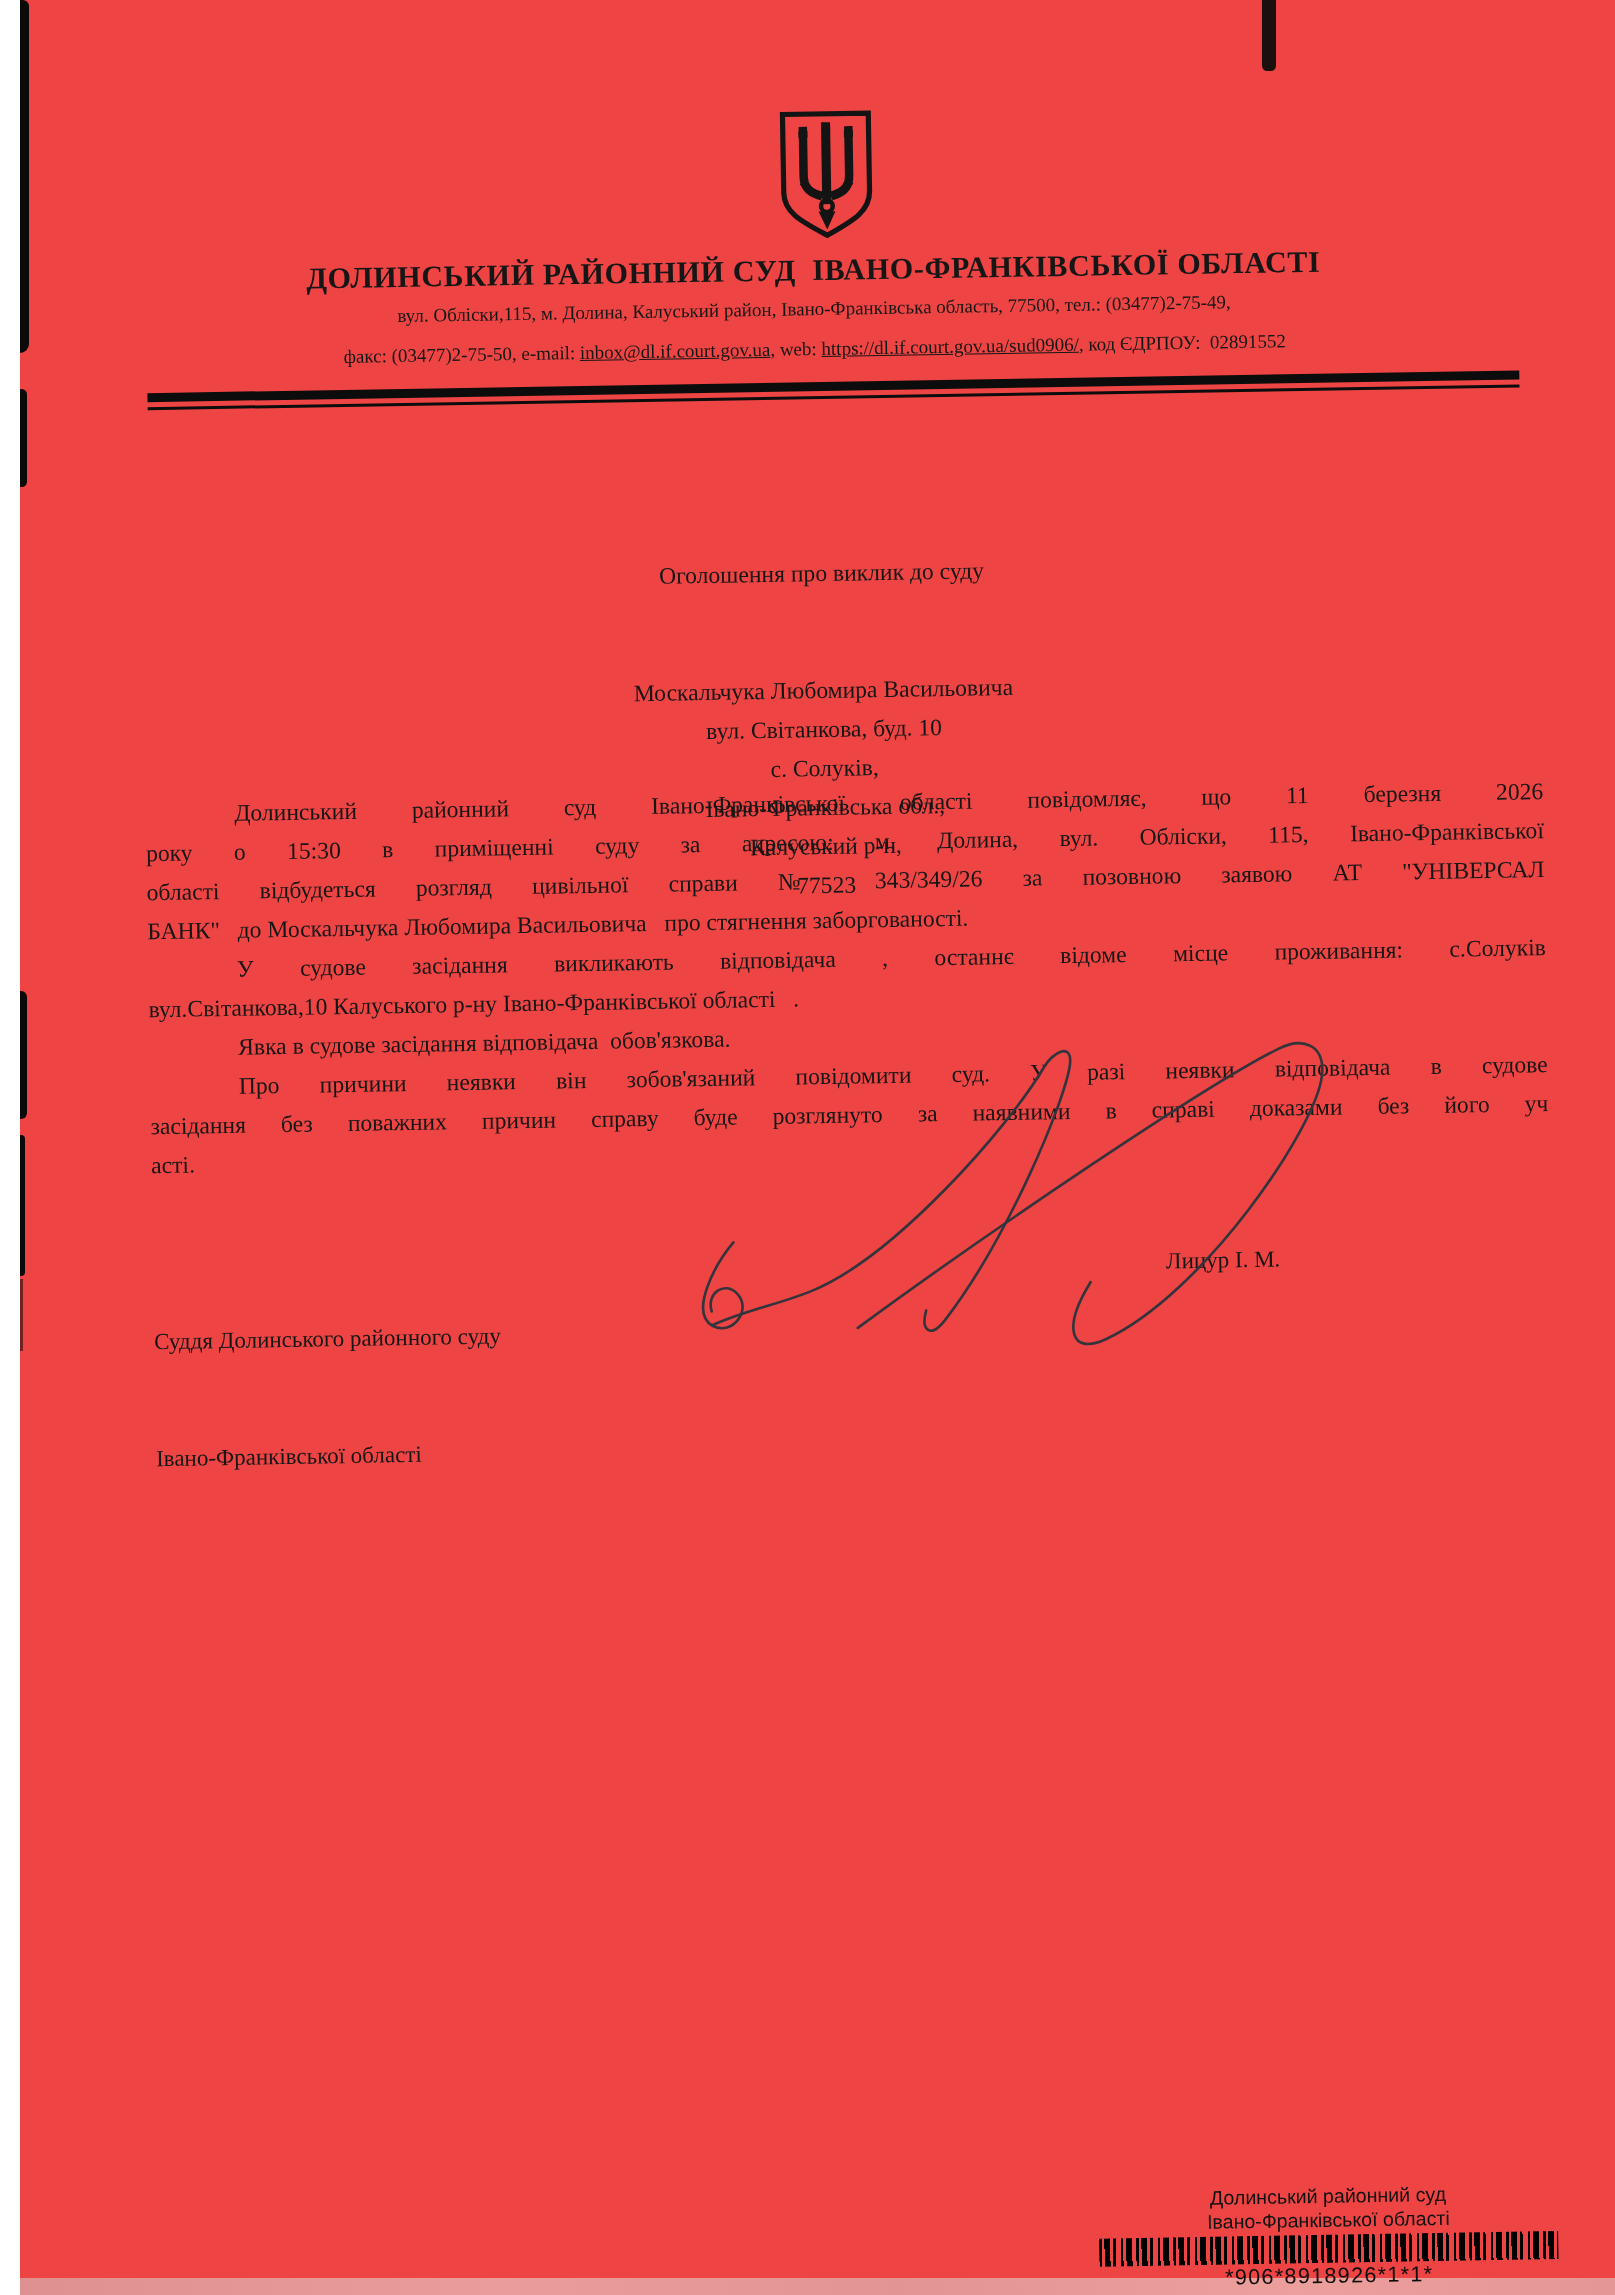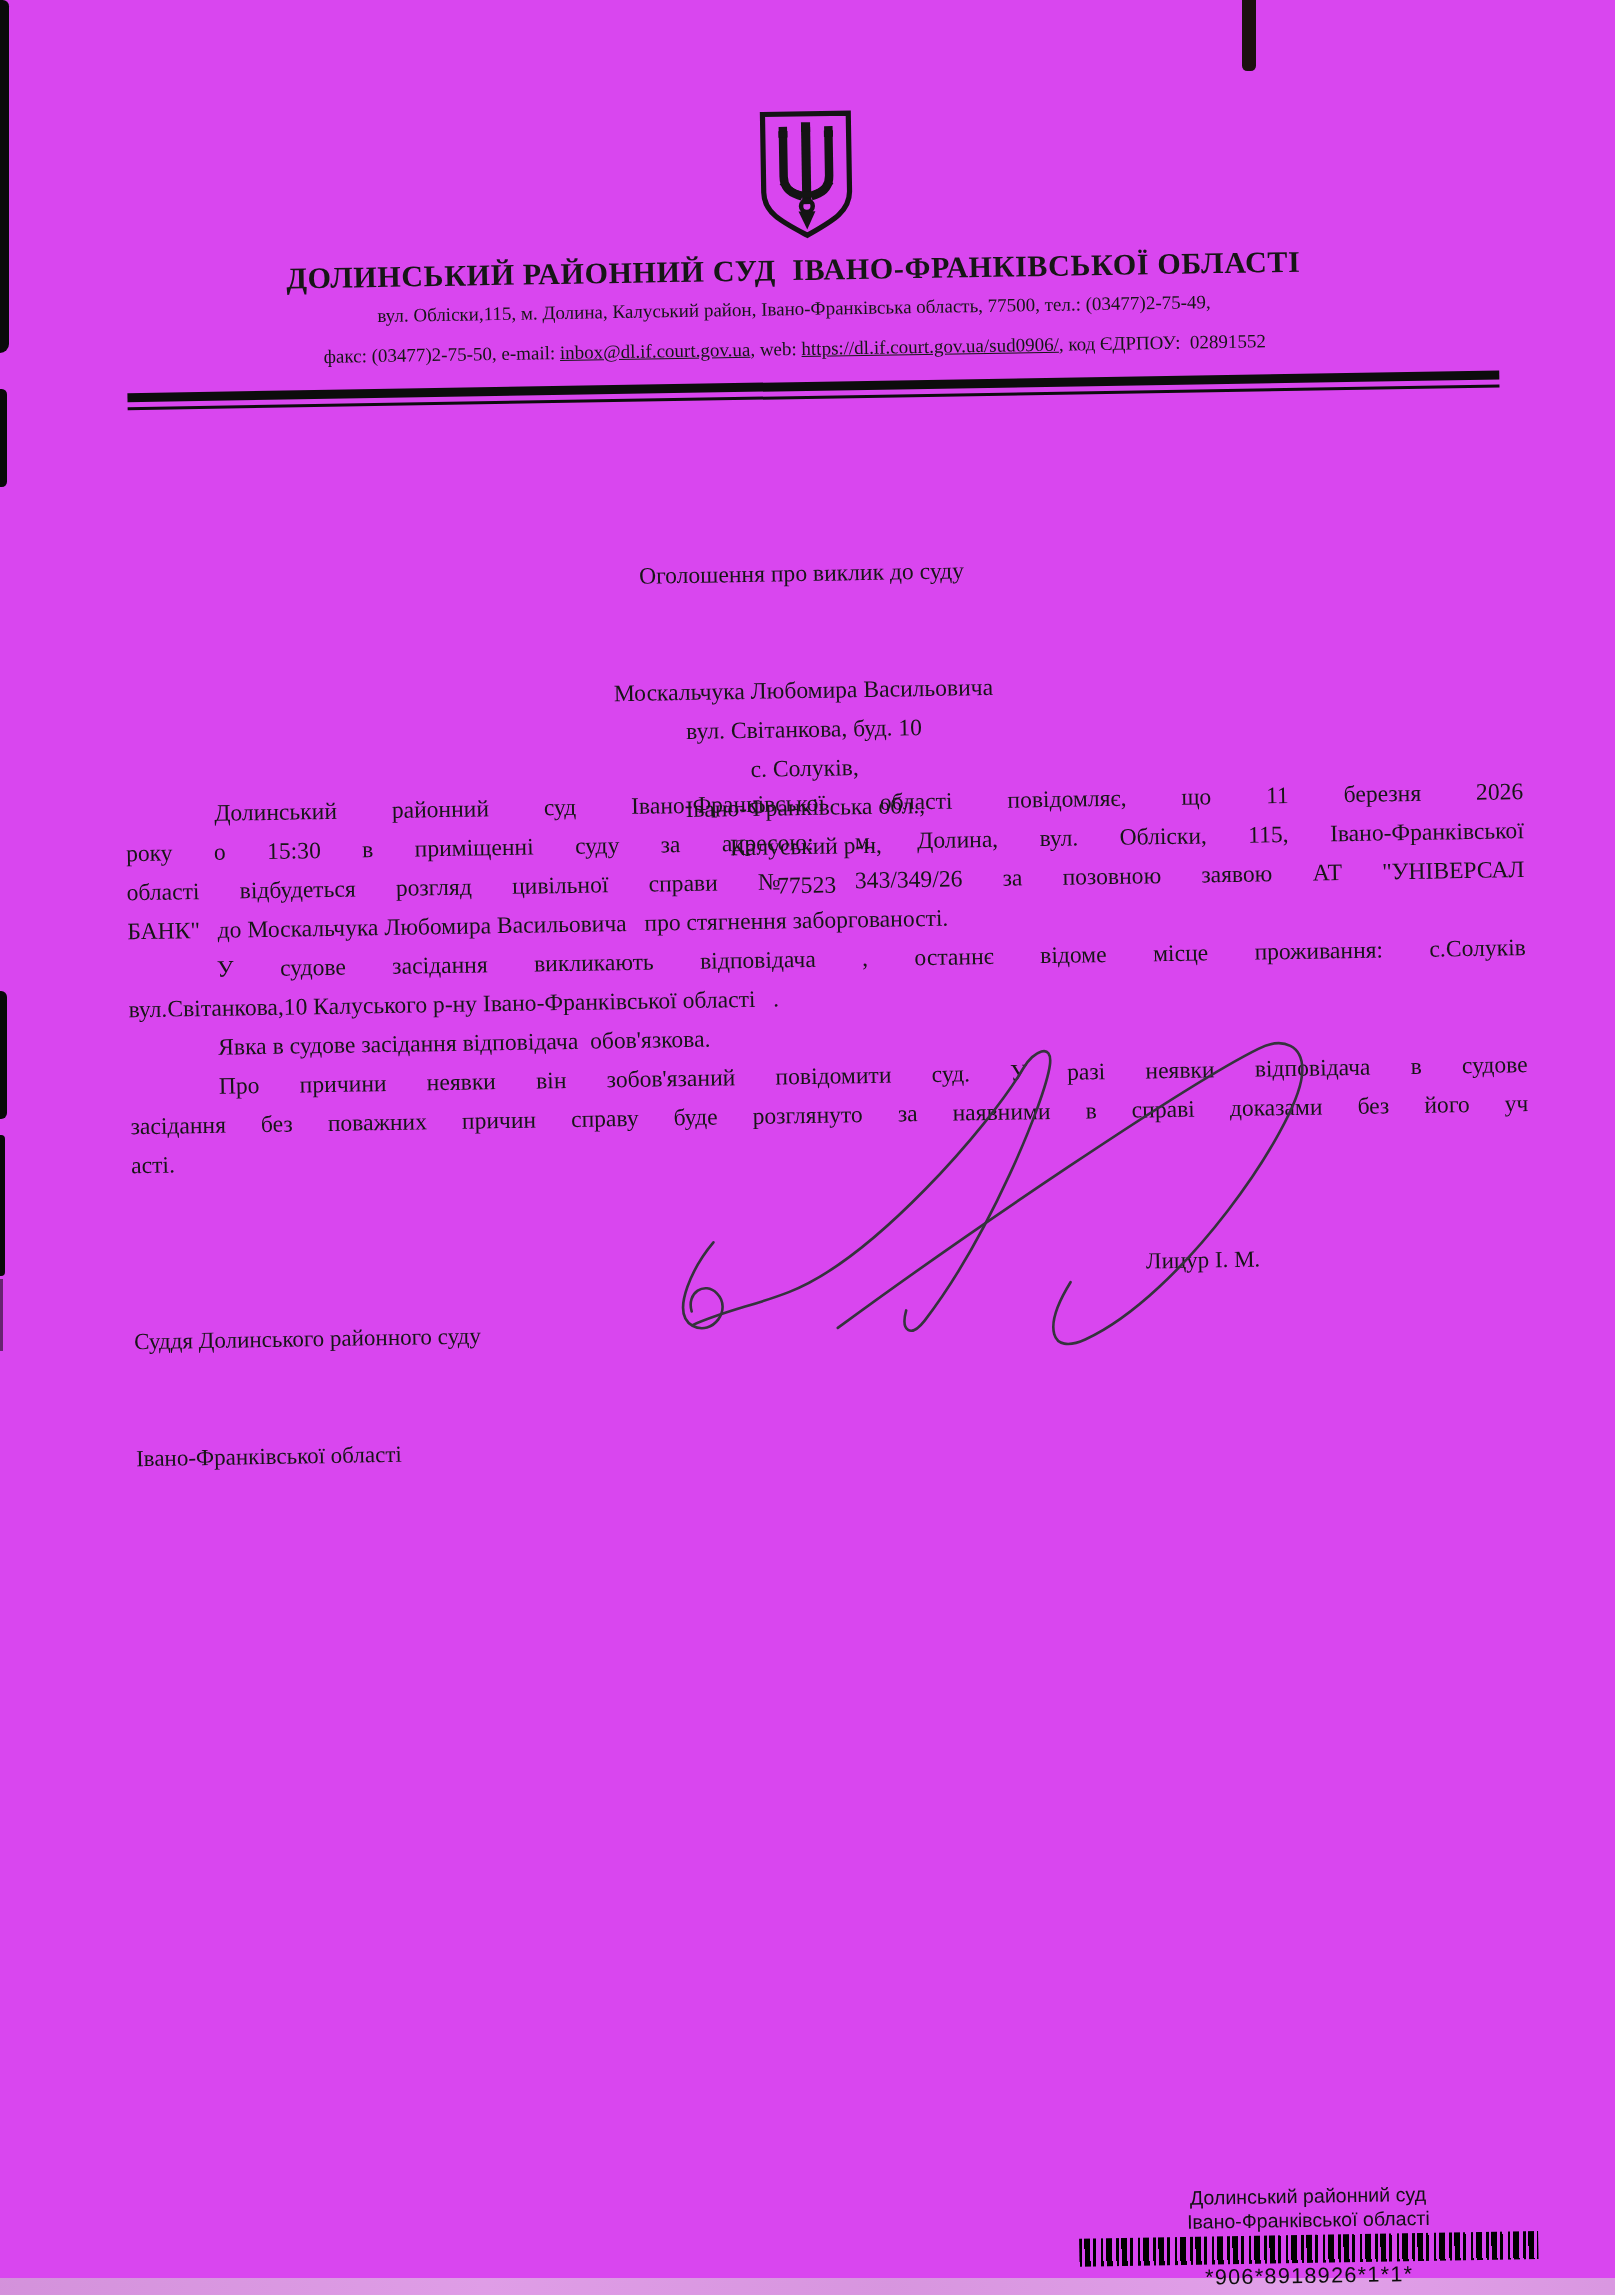--- a/index.html
+++ b/index.html
@@ -1,18 +1,18 @@
 <!DOCTYPE html>
 <html lang="uk" style="font-size:10.5px"><head>
 <meta charset="utf-8">
 <style>
   html,body{margin:0;padding:0;background:#ffffff;}
   body{width:1616px;height:2295px;position:relative;overflow:hidden;
        font-family:"Liberation Serif","DejaVu Serif",serif;color:#161616;}
-  .page{position:absolute;inset:0;background:#d946ef;}
+  .page{position:absolute;inset:0;background:#ef4444;margin-left:20px;}
 
   
   .artifact{position:absolute;background:#0a0a0a;}
   .art-l1{left:0;top:0;width:8.5px;height:353px;border-radius:0 6.5px 9.2px 0;}
   .art-l2{left:0;top:389px;width:6.5px;height:98px;border-radius:0 5.2px 5.2px 0;}
   .art-l3{left:0;top:991px;width:7.2px;height:128px;border-radius:0 5.9px 5.9px 0;}
   .art-l4{left:0;top:1135px;width:4.6px;height:141px;border-radius:0 3.9px 3.9px 0;}
   .art-l5{left:0;top:1279px;width:2.6px;height:72px;opacity:.55;}
   .art-t1{left:1242px;top:0;width:14.4px;height:71px;background:#1c100f;border-radius:0 0 5.2px 5.2px;}
   .scan-bottom{position:absolute;left:0;bottom:0;width:100%;height:17px;

